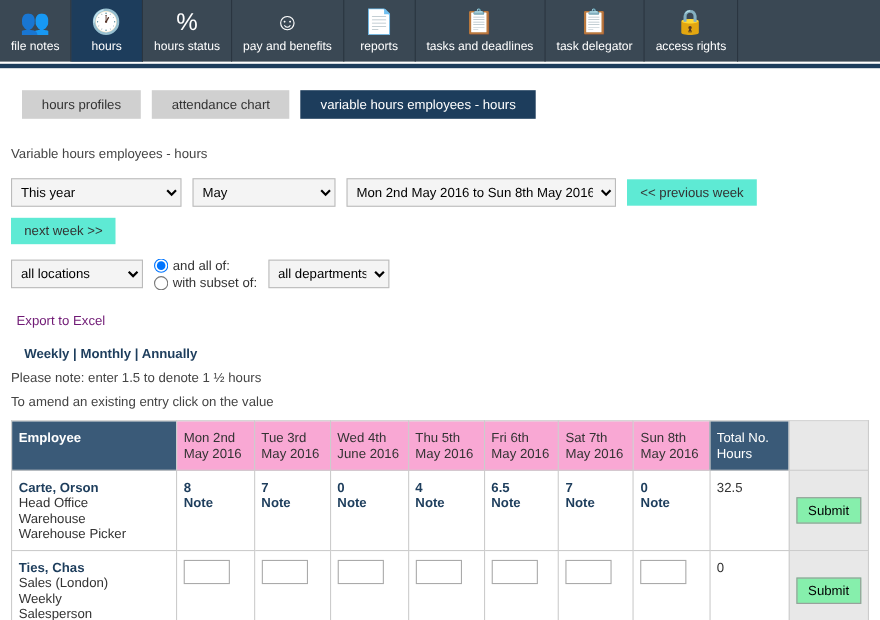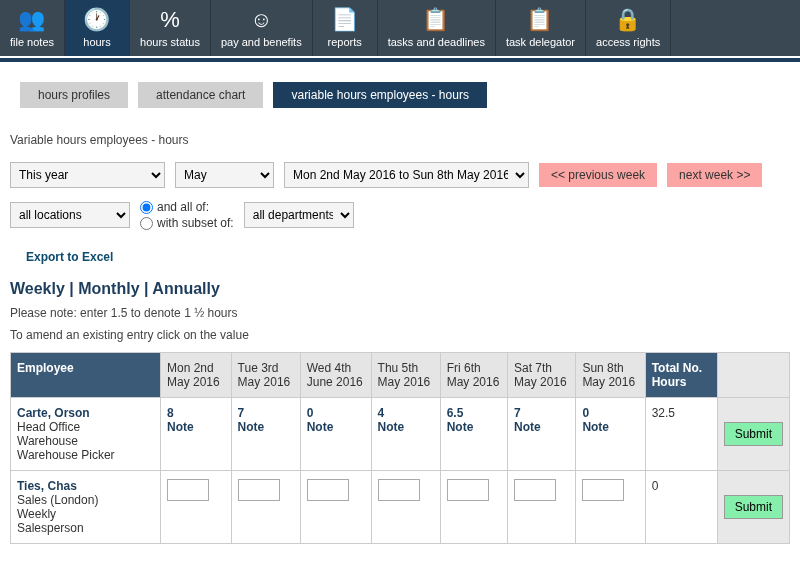--- a/index.html
+++ b/index.html
@@ -11,34 +11,34 @@
 .topnav-item span:last-child { line-height: 1.1; }
 .bar { height: 4px; background: #1d3d5c; margin-top: 2px; }
 .subnav { display: flex; gap: 10px; padding: 20px; }
 .subnav-item { padding: 6px 18px; background: #d0d0d0; color: #333; cursor: pointer; font-size: 12px; }
 .subnav-item.active { background: #1d3d5c; color: #fff; }
 .content { padding: 0 10px 10px; }
 .section-title { margin: 5px 0 15px; font-size: 12px; color: #444; }
 .filter-row { display: flex; gap: 10px; align-items: center; margin-bottom: 12px; flex-wrap: wrap; }
 select { padding: 4px; font-size: 12px; border: 1px solid #bbb; background: #f4f4f4; }
 .sel-year { width: 155px; }
-.sel-month { width: 99px; }
+.sel-month { width: 130px; }
 .sel-week { width: 245px; }
-.btn-nav { padding: 5px 12px; background: #fca5a5; border: none; cursor: pointer; font-size: 12px; color: #333; }
+.btn-nav { padding: 5px 12px; background: #5eead4; border: none; cursor: pointer; font-size: 12px; color: #333; }
 .radio-group { display: flex; flex-direction: column; gap: 2px; font-size: 12px; }
 .radio-group label { display: flex; align-items: center; gap: 4px; }
-.link { color: #0c4a6e; font-weight: bold; cursor: pointer; margin: 8px 16px; display: inline-block; }
-.view-toggle { margin: 8px 0; color: #1d3d5c; font-weight: bold; font-size: 16px; }
+.link { color: #701a75; font-weight: normal; cursor: pointer; margin: 8px 5px; display: inline-block; }
+.view-toggle { margin: 8px 12px; color: #1d3d5c; font-weight: bold; font-size: 12px; }
 .view-toggle span { cursor: pointer; }
 .note-text { color: #444; margin: 8px 0; font-size: 12px; }
 table { border-collapse: collapse; width: 100%; margin-top: 10px; }
 th, td { border: 1px solid #ccc; padding: 8px 6px; text-align: left; vertical-align: top; font-size: 12px; }
-thead th { background: #e5e5e5; color: #333; font-weight: normal; }
+thead th { background: #f9a8d4; color: #333; font-weight: normal; }
 thead th:first-child { background: #3a5a78; color: #fff; font-weight: bold; width: 150px; }
-thead th.total-col { background: #3a5a78; color: #fff; font-weight: bold; width: 72px; }
+thead th.total-col { background: #3a5a78; color: #fff; font-weight: normal; width: 72px; }
 thead th.action-col { background: #e8e8e8; width: 70px; }
 td.emp-cell { color: #333; }
 td.emp-cell .emp-name { font-weight: bold; color: #1d3d5c; }
 td.hours-cell { color: #1d3d5c; font-weight: bold; cursor: pointer; }
 td.hours-cell .hnum { display: block; }
 td.hours-cell .hnote { display: block; }
 td.total-cell {}
 td.action-cell { background: #e8e8e8; vertical-align: middle; }
 .btn-submit { background: #86efac; border: 1px solid #999; padding: 4px 10px; cursor: pointer; font-size: 12px; width: 100%; }
 input.hrs-input { width: 42px; padding: 3px; border: 1px solid #aaa; font-size: 12px; }

